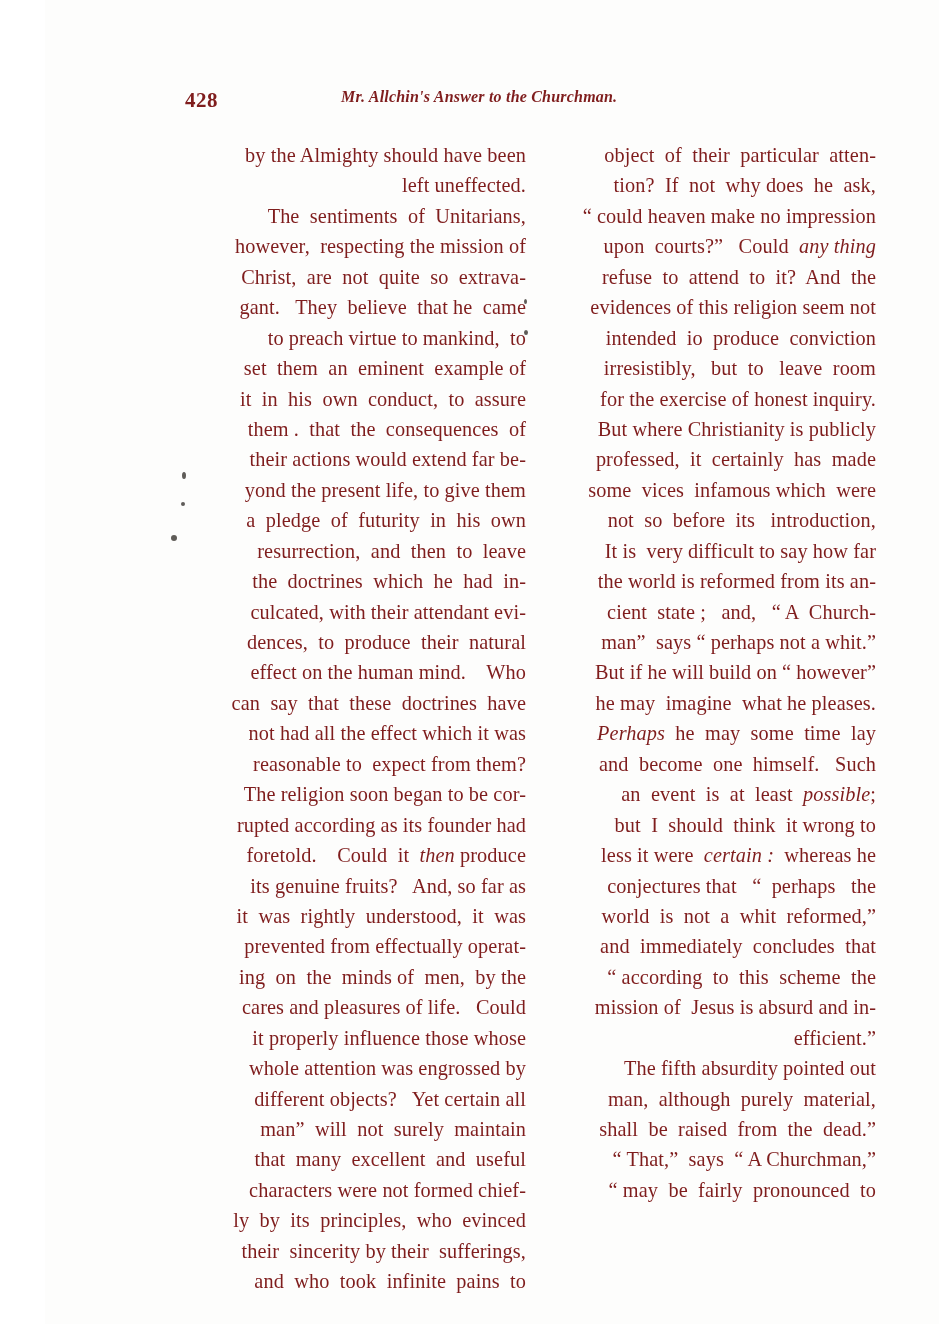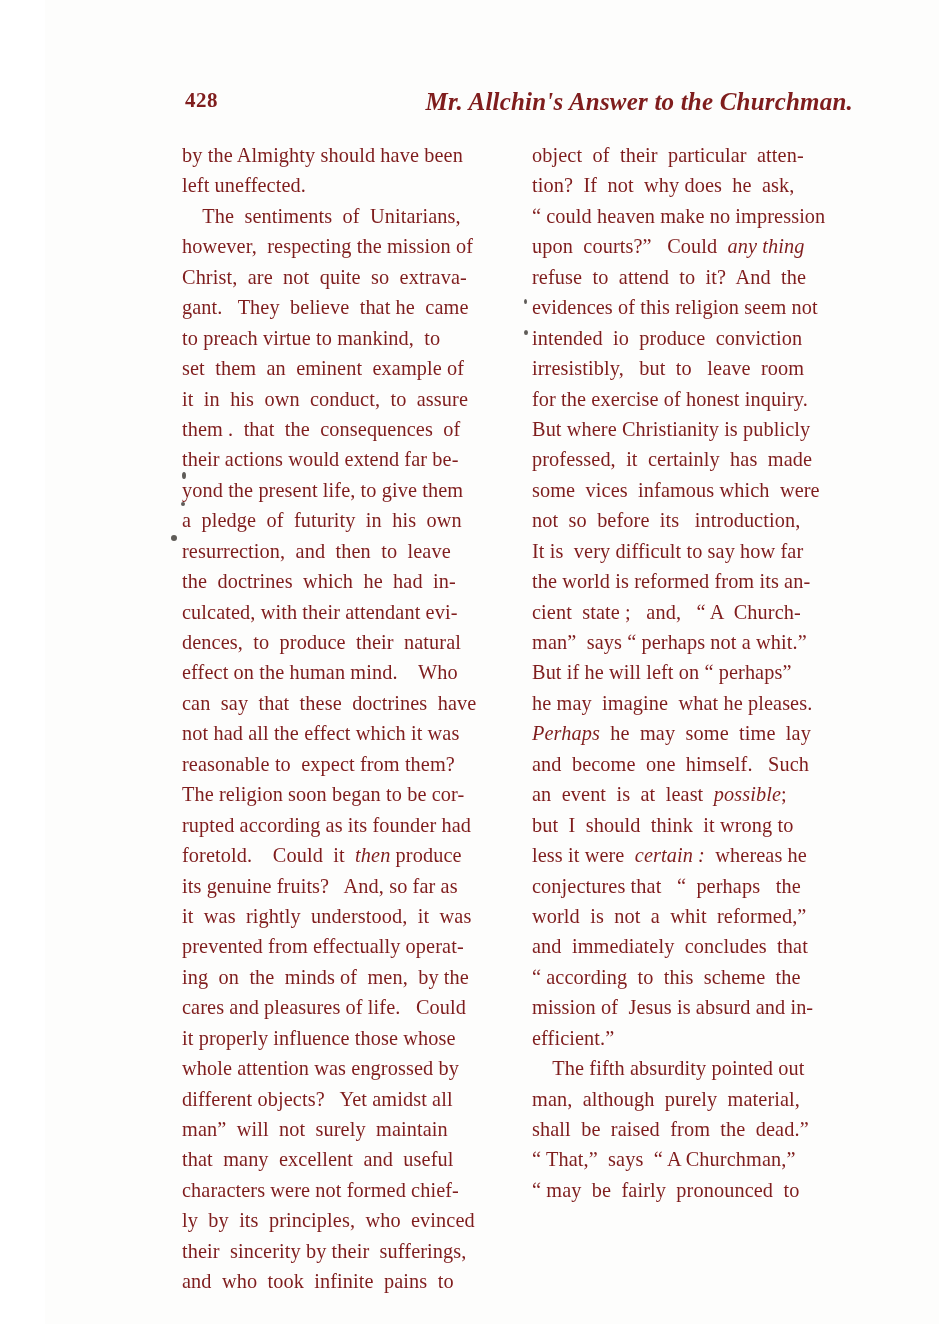--- a/index.html
+++ b/index.html
@@ -29,37 +29,38 @@
   .folio {
     position: absolute;
     left: 0;
     top: 0;
     font-size: 21px;
     font-weight: bold;
     letter-spacing: 0.5px;
   }
   .head-title {
     position: absolute;
-    left: 136px;
+    left: 156px;
     top: 0;
     width: 532px;
-    text-align: right;
+    text-align: left;
     font-style: italic;
     font-weight: bold;
-    font-size: 25px;
+    font-size: 16px;
     letter-spacing: 0.2px;
   }
 
   
   .columns {
     position: absolute;
     left: 137px;
     top: 140px;
     width: 700px;
     height: 1120px;
+    text-align: right;
   }
   .col {
     position: absolute;
     top: 0;
     width: 344px;
   }
   .col-left  { left: 0; }
   .col-right { left: 350px; }
 
   .line {
@@ -118,21 +119,21 @@
         <div class="line">The religion soon began to be cor-</div>
         <div class="line">rupted according as its founder had</div>
         <div class="line">foretold.    Could  it  <span class="ital">then</span> produce</div>
         <div class="line">its genuine fruits?   And, so far as</div>
         <div class="line">it  was  rightly  understood,  it  was</div>
         <div class="line">prevented from effectually operat-</div>
         <div class="line">ing  on  the  minds of  men,  by the</div>
         <div class="line">cares and pleasures of life.   Could</div>
         <div class="line">it properly influence those whose</div>
         <div class="line">whole attention was engrossed by</div>
-        <div class="line">different objects?   Yet amidst all</div>
+        <div class="line">different objects?   Yet certain all</div>
         <div class="line">man”  will  not  surely  maintain</div>
         <div class="line">that  many  excellent  and  useful</div>
         <div class="line">characters were not formed chief-</div>
         <div class="line">ly  by  its  principles,  who  evinced</div>
         <div class="line">their  sincerity by their  sufferings,</div>
         <div class="line">and  who  took  infinite  pains  to</div>
       </div>
     <div class="col col-right" id="col-right">
         <div class="line">object  of  their  particular  atten-</div>
         <div class="line">tion?  If  not  why does  he  ask,</div>
@@ -144,21 +145,21 @@
         <div class="line">irresistibly,   but  to   leave  room</div>
         <div class="line">for the exercise of honest inquiry.</div>
         <div class="line">But where Christianity is publicly</div>
         <div class="line">professed,  it  certainly  has  made</div>
         <div class="line">some  vices  infamous which  were</div>
         <div class="line">not  so  before  its   introduction,</div>
         <div class="line">It is  very difficult to say how far</div>
         <div class="line">the world is reformed from its an-</div>
         <div class="line">cient  state ;   and,   “ A  Church-</div>
         <div class="line">man”  says “ perhaps not a whit.”</div>
-        <div class="line">But if he will left on “ perhaps”</div>
+        <div class="line">But if he will build on “ however”</div>
         <div class="line">he may  imagine  what he pleases.</div>
         <div class="line"><span class="ital">Perhaps</span>  he  may  some  time  lay</div>
         <div class="line">and  become  one  himself.   Such</div>
         <div class="line">an  event  is  at  least  <span class="ital">possible</span>;</div>
         <div class="line">but  I  should  think  it wrong to</div>
         <div class="line">less it were  <span class="ital">certain :</span>  whereas he</div>
         <div class="line">conjectures that   “  perhaps   the</div>
         <div class="line">world  is  not  a  whit  reformed,”</div>
         <div class="line">and  immediately  concludes  that</div>
         <div class="line">“ according  to  this  scheme  the</div>

